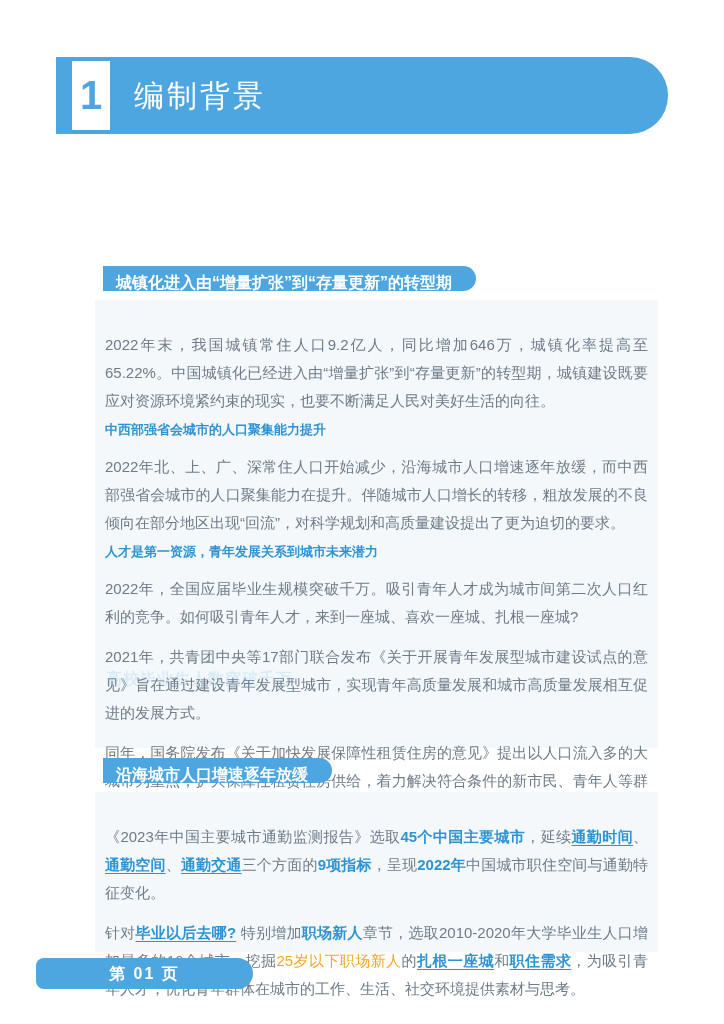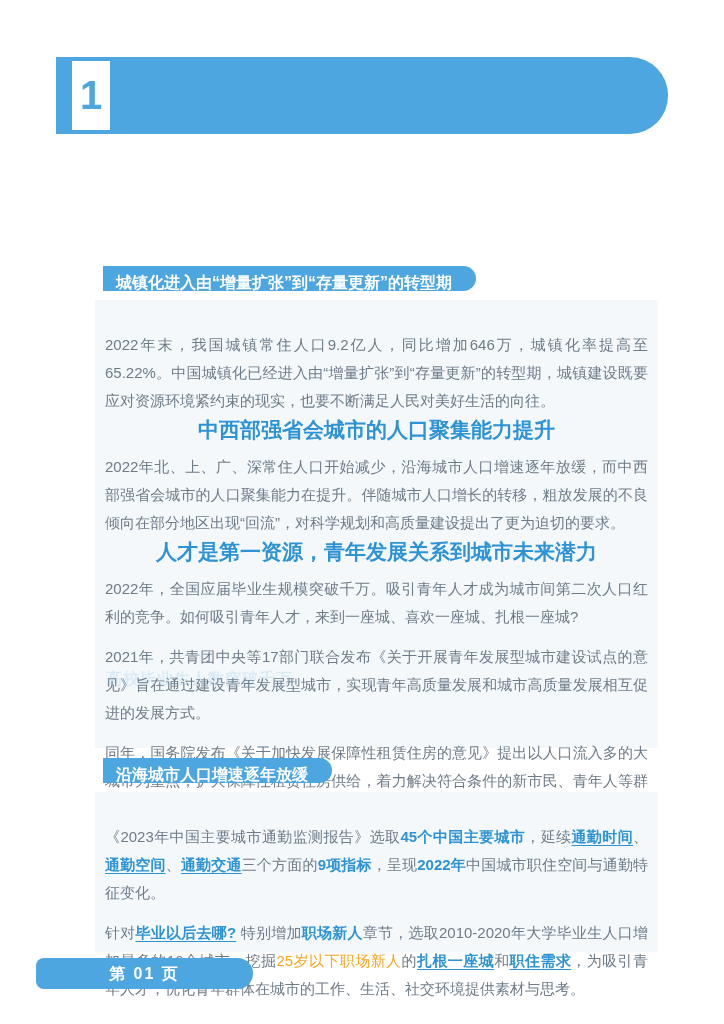--- a/index.html
+++ b/index.html
@@ -33,21 +33,21 @@
   .bar2{top:758px;}
   
   .panel{position:absolute;left:95px;width:563px;background:var(--panel-bg);
     padding:17px 10px;box-sizing:border-box;}
   .panel1{top:300px;height:448px;}
   .panel2{top:792px;height:160px;}
   .panel p.body{margin:12px 0 0;font-size:15px;line-height:28px;color:var(--body-gray);text-align:justify;}
   .panel1 > p:first-child{margin-top:14px;}
   .panel2 > p:first-child{margin-top:14px;}
   .panel2 > p + p{margin-top:6px;}
-  .panel p.subtitle{margin:4px 0 0;font-size:21px;line-height:22px;font-weight:700;color:var(--hl-blue);text-align:center;}
+  .panel p.subtitle{margin:4px 0 0;font-size:13px;line-height:22px;font-weight:700;color:var(--hl-blue);}
   
   .ghost{position:absolute;left:106px;top:669px;font-size:16px;font-weight:700;
     color:var(--blue);opacity:0.15;letter-spacing:1px;}
   
   .hl-b{color:var(--hl-blue);font-weight:700;}
   .hl-o{color:var(--hl-orange);font-weight:400;}
   .hl-u{text-decoration:underline;text-underline-offset:3px;}
   
   .page-pill{position:absolute;left:36px;top:958px;width:217px;height:31px;
     background:var(--blue);border-radius:8px 16px 16px 8px;color:#fff;
@@ -55,20 +55,21 @@
 </style>
 </head>
 <body>
 
 <div class="page">
 
   <header class="banner">
     <div class="num-box">
       <span>1</span>
     </div>
+    <span class="banner-title">编制背景</span>
   </header>
 
 
   <div class="bar bar1">城镇化进入由“增量扩张”到“存量更新”的转型期</div>
 
   <div class="panel panel1">
       <p class="body">2022年末，我国城镇常住人口9.2亿人，同比增加646万，城镇化率提高至65.22%。中国城镇化已经进入由“增量扩张”到“存量更新”的转型期，城镇建设既要应对资源环境紧约束的现实，也要不断满足人民对美好生活的向往。</p>
       <p class="subtitle">中西部强省会城市的人口聚集能力提升</p>
       <p class="body">2022年北、上、广、深常住人口开始减少，沿海城市人口增速逐年放缓，而中西部强省会城市的人口聚集能力在提升。伴随城市人口增长的转移，粗放发展的不良倾向在部分地区出现“回流”，对科学规划和高质量建设提出了更为迫切的要求。</p>
       <p class="subtitle">人才是第一资源，青年发展关系到城市未来潜力</p>

